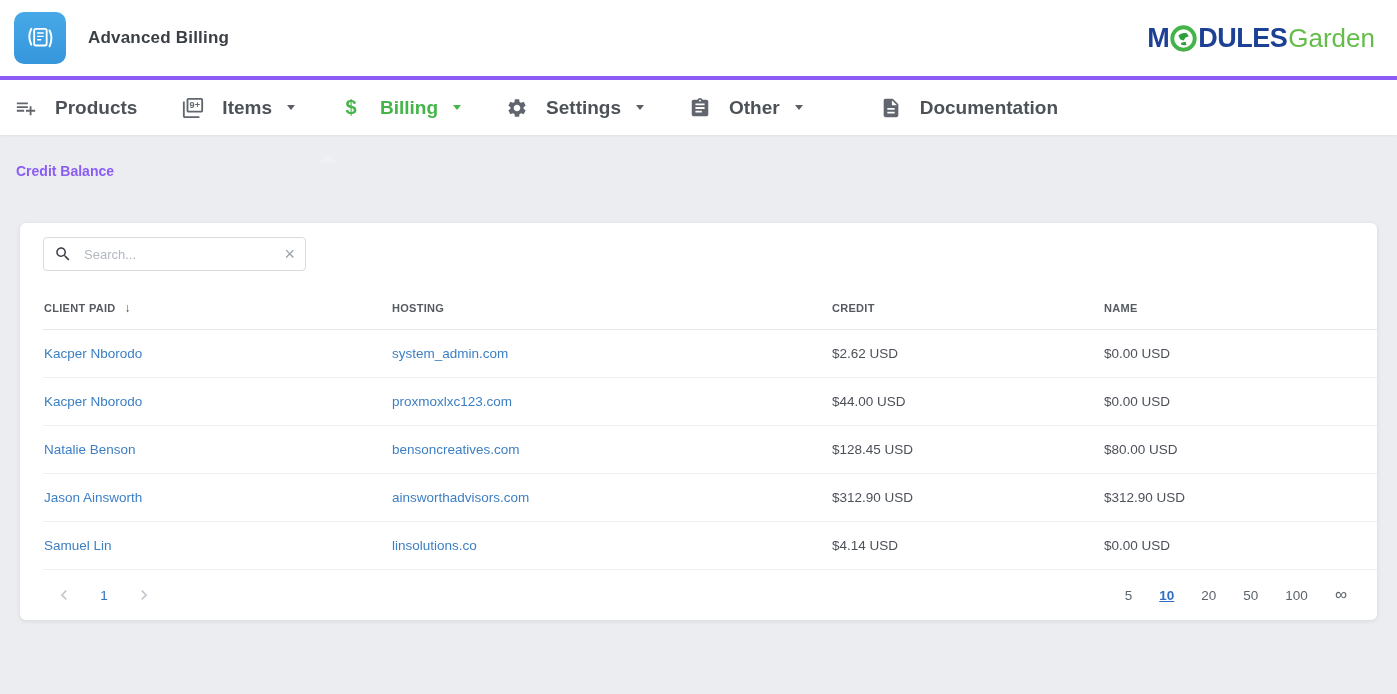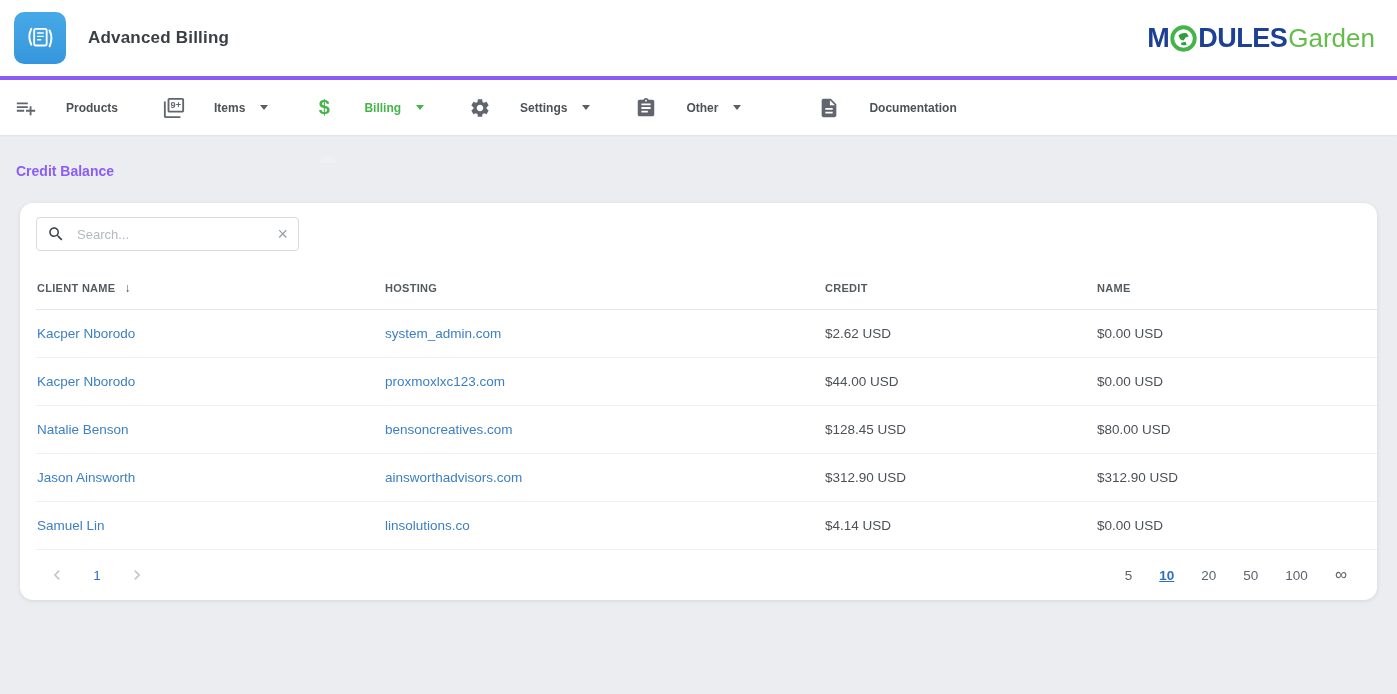--- a/index.html
+++ b/index.html
@@ -30,43 +30,43 @@
 
   
   .main-nav {
     height:55px; background:#fff; display:flex; align-items:center;
     padding-left:14px; position:relative; box-shadow:0 1px 2px rgba(0,0,0,.05);
   }
   .nav-item { display:flex; align-items:center; margin-right:44px; cursor:pointer; }
   .nav-item.docs { margin-left:32px; }
   .nicon { width:24px; height:24px; color:#61666e; display:flex; align-items:center; justify-content:center; }
   .nicon svg { width:22px; height:22px; }
-  .nlabel { margin-left:28px; font-size:12px; font-weight:bold; color:#4d5258; }
+  .nlabel { margin-left:17px; font-size:19px; font-weight:bold; color:#4d5258; }
   .caret {
     margin-left:15px; width:0; height:0;
     border-left:4.5px solid transparent; border-right:4.5px solid transparent;
     border-top:5px solid #5a5f66;
   }
   .dollar { font-size:20px; font-weight:bold; color:#45b549; }
   .nav-item.active .nlabel { color:#45b549; }
   .nav-item.active .caret { border-top-color:#45b549; }
 
   
   .content { position:relative; padding:0 20px; }
   .notch {
     position:absolute; top:-9px; left:318px; width:0; height:0; z-index:3;
     border-left:10px solid transparent; border-right:10px solid transparent;
     border-bottom:9px solid #eef0f4;
   }
   .section-title { margin:28px 0 0 -4px; font-size:14px; font-weight:bold; color:#8b5cf6; }
 
   .card {
-    margin-top:24px; background:#fff; border-radius:13px;
+    margin-top:44px; background:#fff; border-radius:6px;
     box-shadow:0 1px 4px rgba(25,30,36,.10);
-    padding:14px 0 0 16px;
+    padding:14px 0 0 23px;
   }
 
   .searchbox {
     width:263px; height:34px; border:1px solid #d9dcdf; border-radius:4px;
     display:flex; align-items:center; padding:0 10px; background:#fff;
   }
   .searchbox svg { width:18px; height:18px; color:#3c4148; flex:0 0 auto; }
   .searchbox input {
     flex:1 1 auto; min-width:0; border:none; outline:none; margin-left:10px;
     font-family:"Liberation Sans", sans-serif; font-size:13px; color:#3c4148; background:transparent;
@@ -192,21 +192,21 @@
           <path d="M15.5 14h-.79l-.28-.27C15.41 12.59 16 11.11 16 9.5 16 5.91 13.09 3 9.5 3S3 5.91 3 9.5 5.91 16 9.5 16c1.61 0 3.09-.59 4.23-1.57l.27.28v.79l5 5L20.49 19l-5-5zm-6 0C7.01 14 5 11.99 5 9.5S7.01 5 9.5 5 14 7.01 14 9.5 11.99 14 9.5 14z"></path>
         </svg>
       <input type="text" placeholder="Search..." style="">
       <span class="clear-x">×</span>
     </div>
 
     <table class="data">
       <thead>
         <tr>
           <th class="c1">
-            <span>CLIENT NAME</span><span class="sort-arrow">↓</span>
+            <span>CLIENT PAID</span><span class="sort-arrow">↓</span>
           </th>
           <th class="c2"><span>HOSTING</span></th>
           <th class="c3"><span>CREDIT</span></th>
           <th><span>NAME</span></th>
         </tr>
       </thead>
       <tbody>
         <tr>
           <td><a>Kacper Nborodo</a></td>
           <td><a>system_admin.com</a></td>

